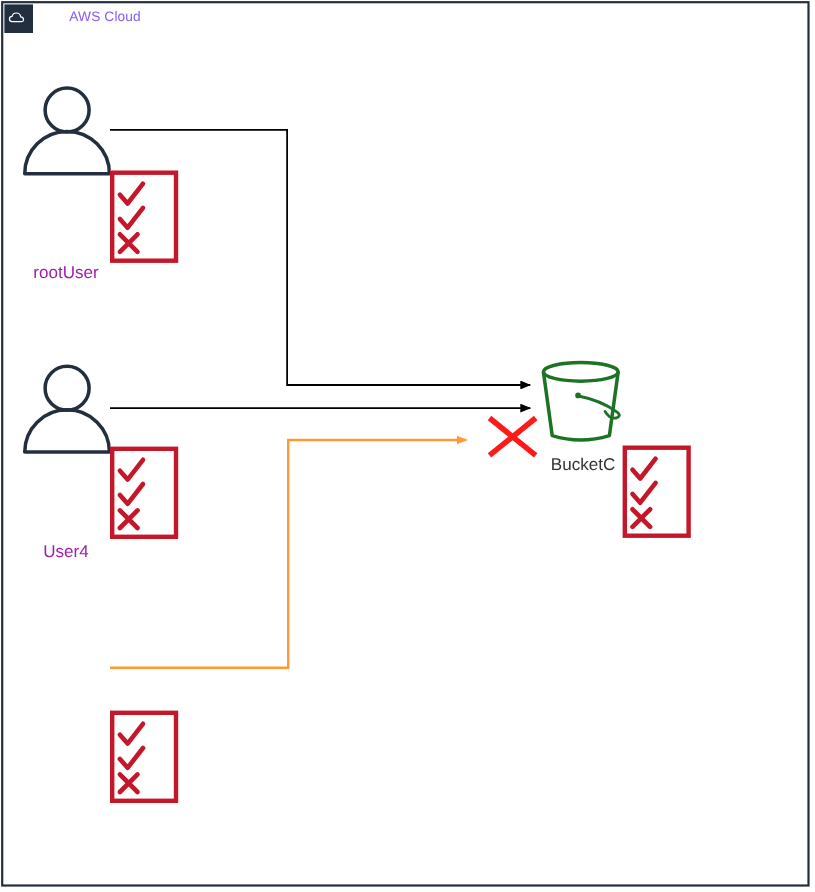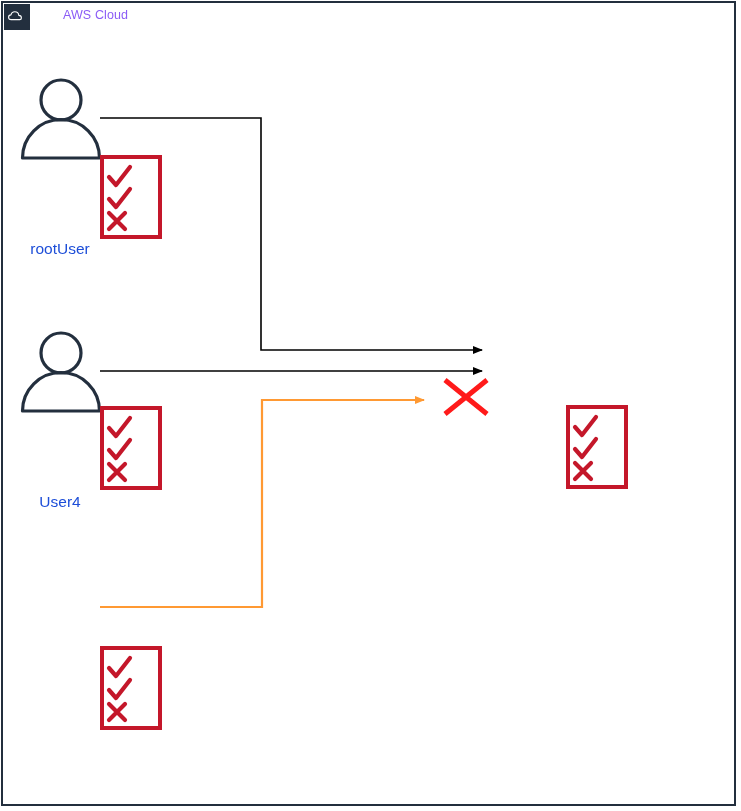--- a/index.html
+++ b/index.html
@@ -67,21 +67,21 @@
   .actor {
     position: absolute;
   }
   .actor svg { display: block; }
   .actor-label {
     position: absolute;
     top: 162px;
     left: 50%;
     transform: translateX(-50%);
     font-size: 15.5px;
-    color: #1d4ed8;
+    color: #a21caf;
     white-space: nowrap;
   }
 
   
   .policy-card {
     position: absolute;
     width: 62px;
     height: 84px;
     border: 4px solid #c4172a;
     background: #ffffff;
@@ -183,20 +183,29 @@
       <path d="M5,54 L21,70 M21,54 L5,70" fill="none" stroke="#c4172a" stroke-width="4.2" stroke-linecap="round"></path>
     </svg>
   </div>
 
   <div class="deny-mark" style="left:441px; top:376px;">
     <svg width="50" height="42" viewBox="0 0 50 42" aria-hidden="true">
       <path d="M4,4 L46,38 M46,4 L4,38" fill="none" stroke="#ff1a1a" stroke-width="5" stroke-linecap="butt"></path>
     </svg>
   </div>
 
+  <div class="bucket" style="left:488px; top:326px; width:84px; height:80px;">
+    <svg width="86" height="80" viewBox="0 0 86 80" aria-hidden="true">
+      <ellipse cx="40" cy="12" rx="34" ry="8.5" fill="none" stroke="#1d7324" stroke-width="3.2"></ellipse>
+      <path d="M6,12 L14,70 Q40,78 66,70 L74,12" fill="none" stroke="#1d7324" stroke-width="3.2" stroke-linejoin="round"></path>
+      <path d="M38,34 Q58,38 72,48 Q78,52 72,54 Q66,55 62,48" fill="none" stroke="#1d7324" stroke-width="2.6" stroke-linecap="round"></path>
+      <circle cx="37.5" cy="33.5" r="2.6" fill="#1d7324"></circle>
+    </svg>
+    <div class="bucket-label">BucketC</div>
+  </div>
 
   <div class="policy-card" style="left:566px; top:405px;">
     <svg width="54" height="76" viewBox="0 0 54 76" aria-hidden="true">
       <path d="M5,18 L12,26 L26,8" fill="none" stroke="#c4172a" stroke-width="4.2" stroke-linecap="round" stroke-linejoin="round"></path>
       <path d="M5,40 L12,48 L26,30" fill="none" stroke="#c4172a" stroke-width="4.2" stroke-linecap="round" stroke-linejoin="round"></path>
       <path d="M5,54 L21,70 M21,54 L5,70" fill="none" stroke="#c4172a" stroke-width="4.2" stroke-linecap="round"></path>
     </svg>
   </div>
 
 </div>

